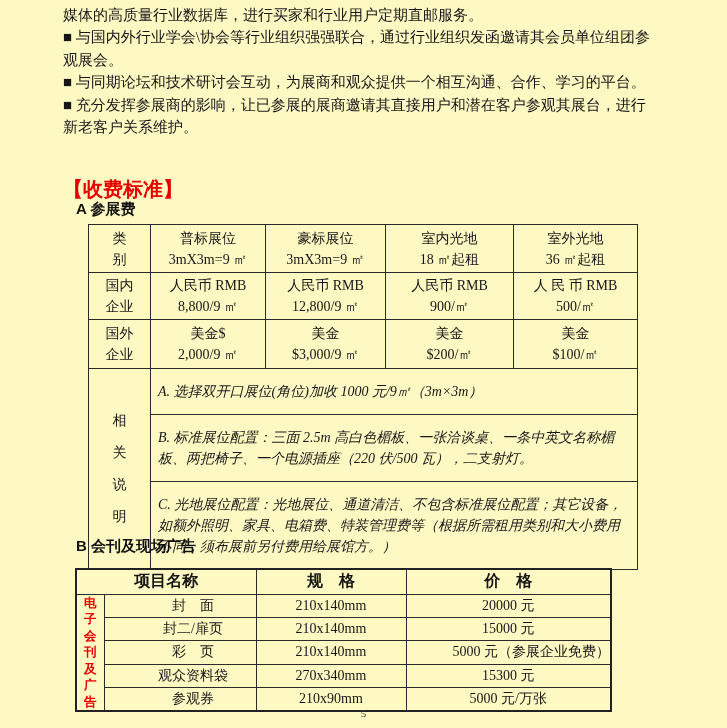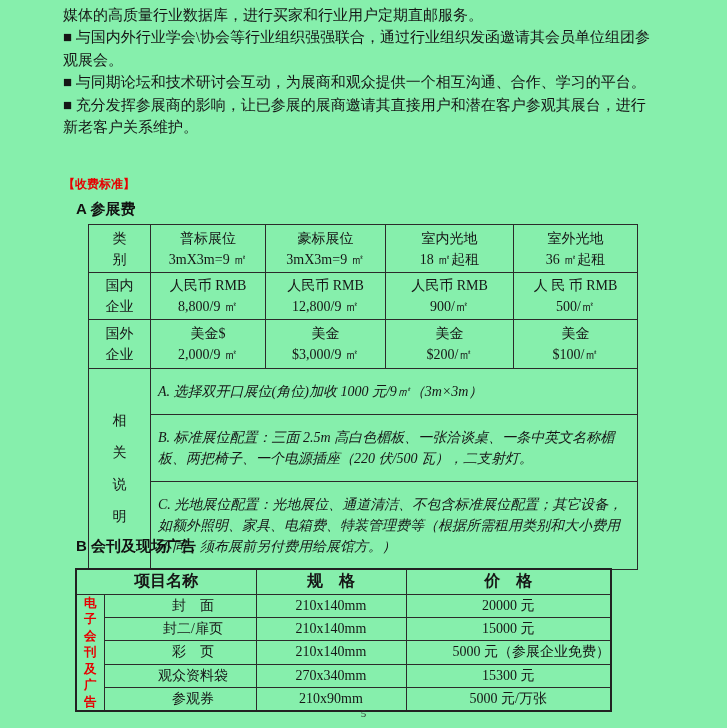--- a/index.html
+++ b/index.html
@@ -5,34 +5,34 @@
   * { margin: 0; padding: 0; box-sizing: border-box; }
   html, body { background: #ffffff; }
   body {
     width: 727px; height: 728px;
     font-family: "Liberation Serif", "DejaVu Serif", serif;
     color: #161616;
   }
   .page {
     position: relative;
     width: 727px; height: 728px;
-    background: #86efac;
+    background: #fef9c3;
     overflow: hidden;
   }
   
   .intro {
     position: absolute; top: 4px; left: 63px; width: 612px;
     font-size: 15px; line-height: 22.4px;
     text-align: justify;
   }
   .para { white-space: pre-line; }
   
   .fee-heading {
     position: absolute; top: 176px; left: 63px;
-    color: #e60000; font-weight: bold; font-size: 12px;
+    color: #e60000; font-weight: bold; font-size: 20px;
     font-family: "Liberation Sans", "DejaVu Sans", sans-serif;
   }
   .sub-heading {
     position: absolute; left: 76px;
     font-weight: bold; font-size: 15px; color: #111;
     font-family: "Liberation Sans", "DejaVu Sans", sans-serif;
   }
   .sub-a { top: 200px; }
   .sub-b { top: 537px; }
   

